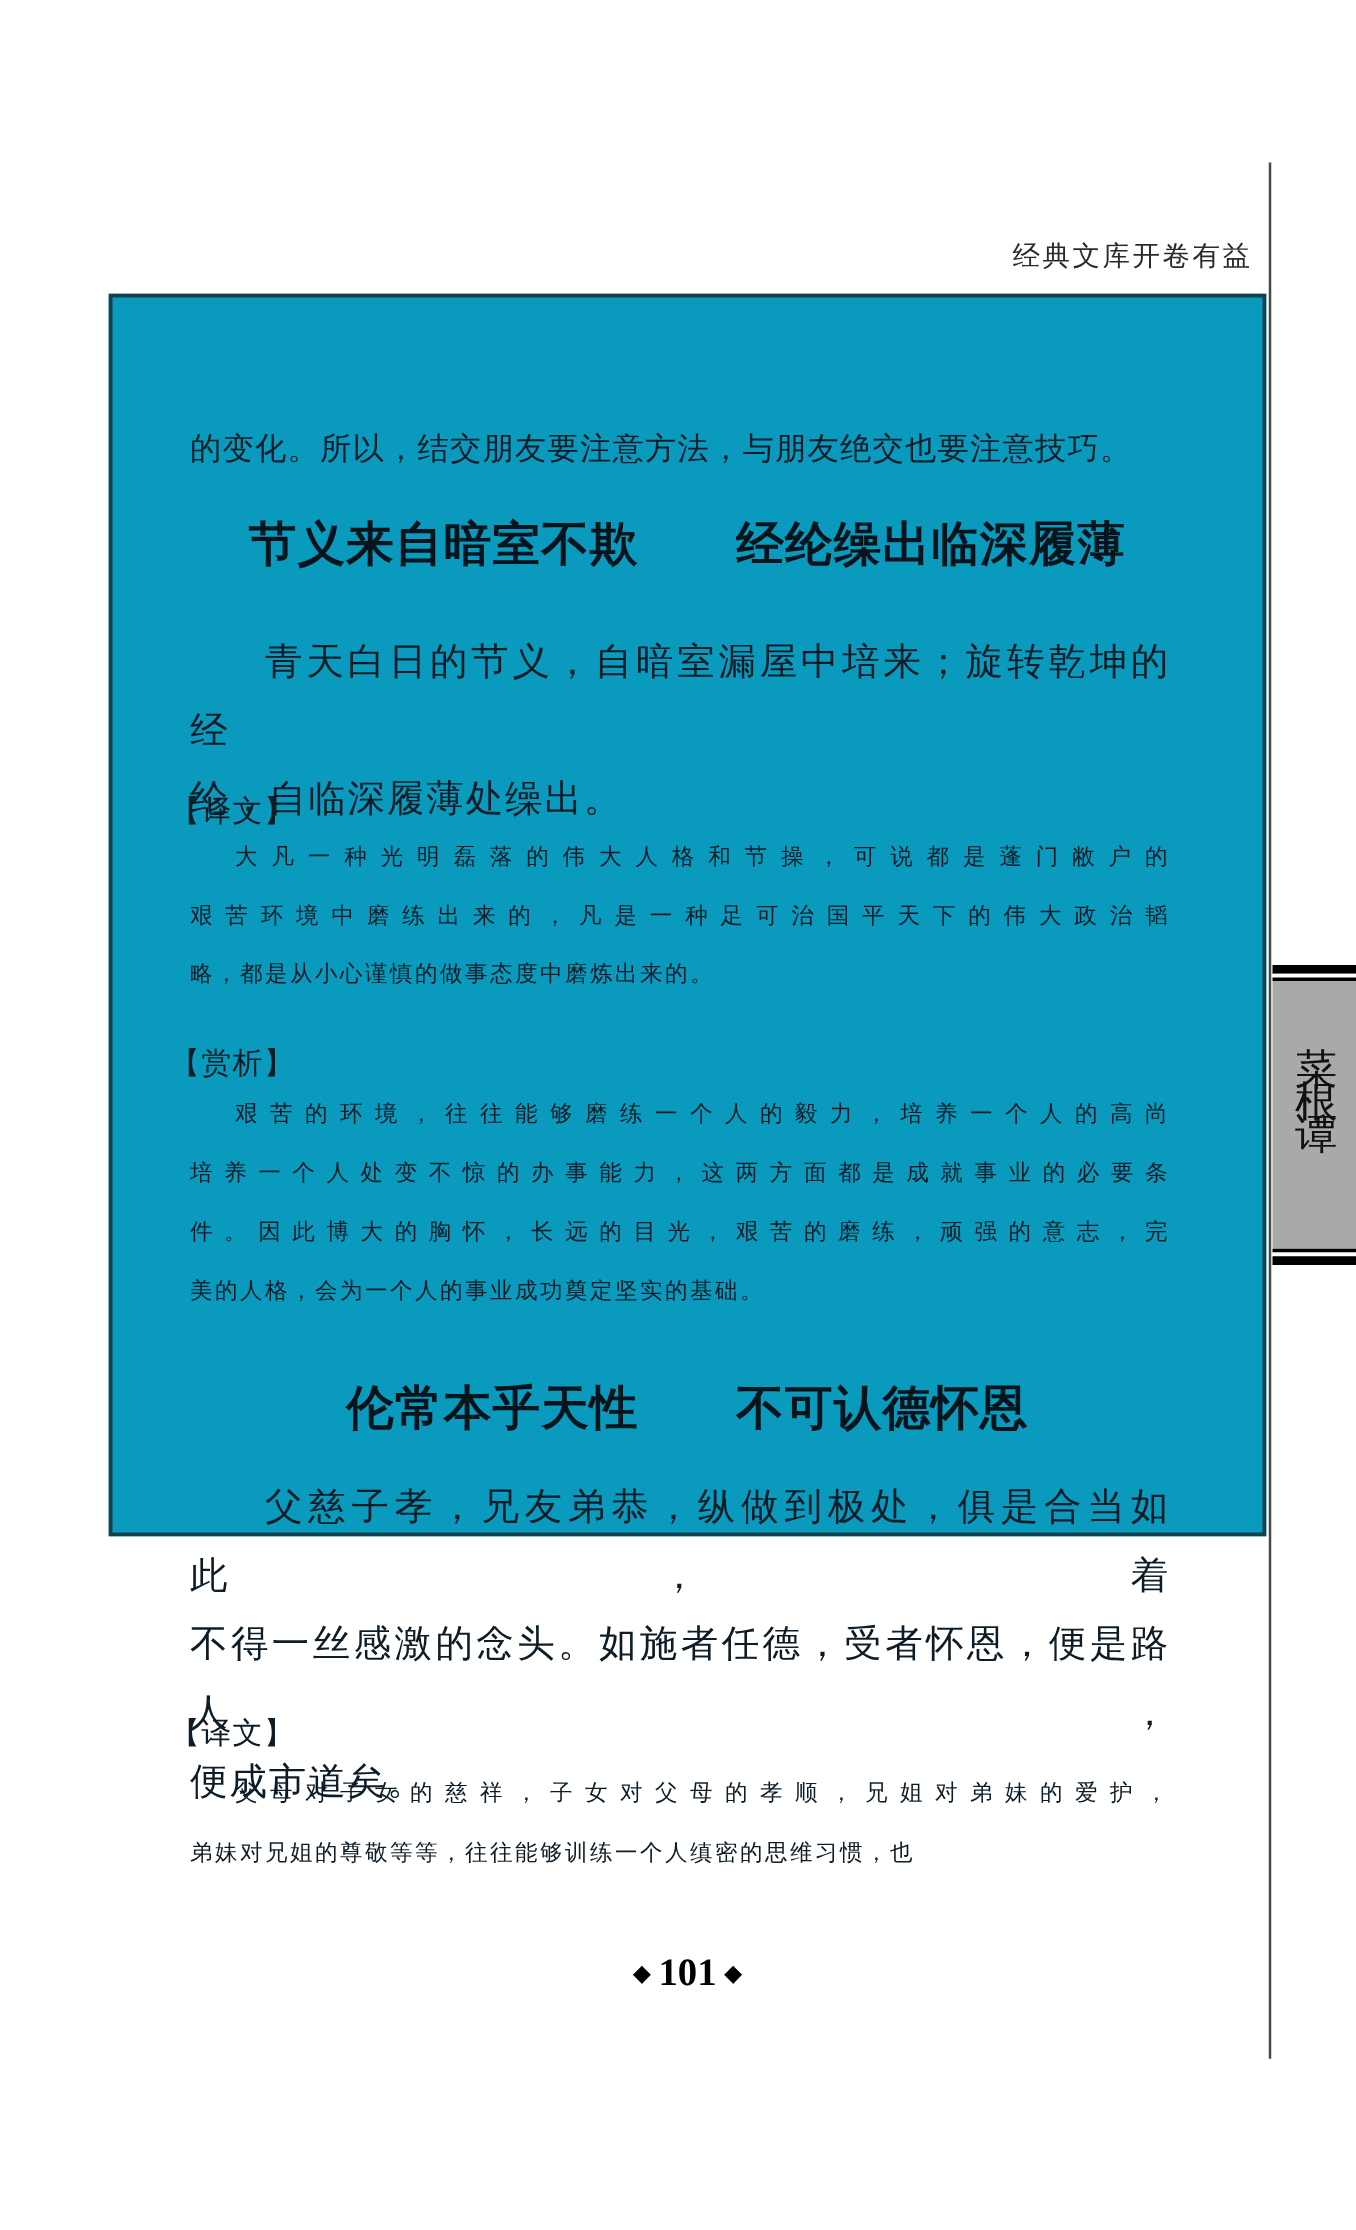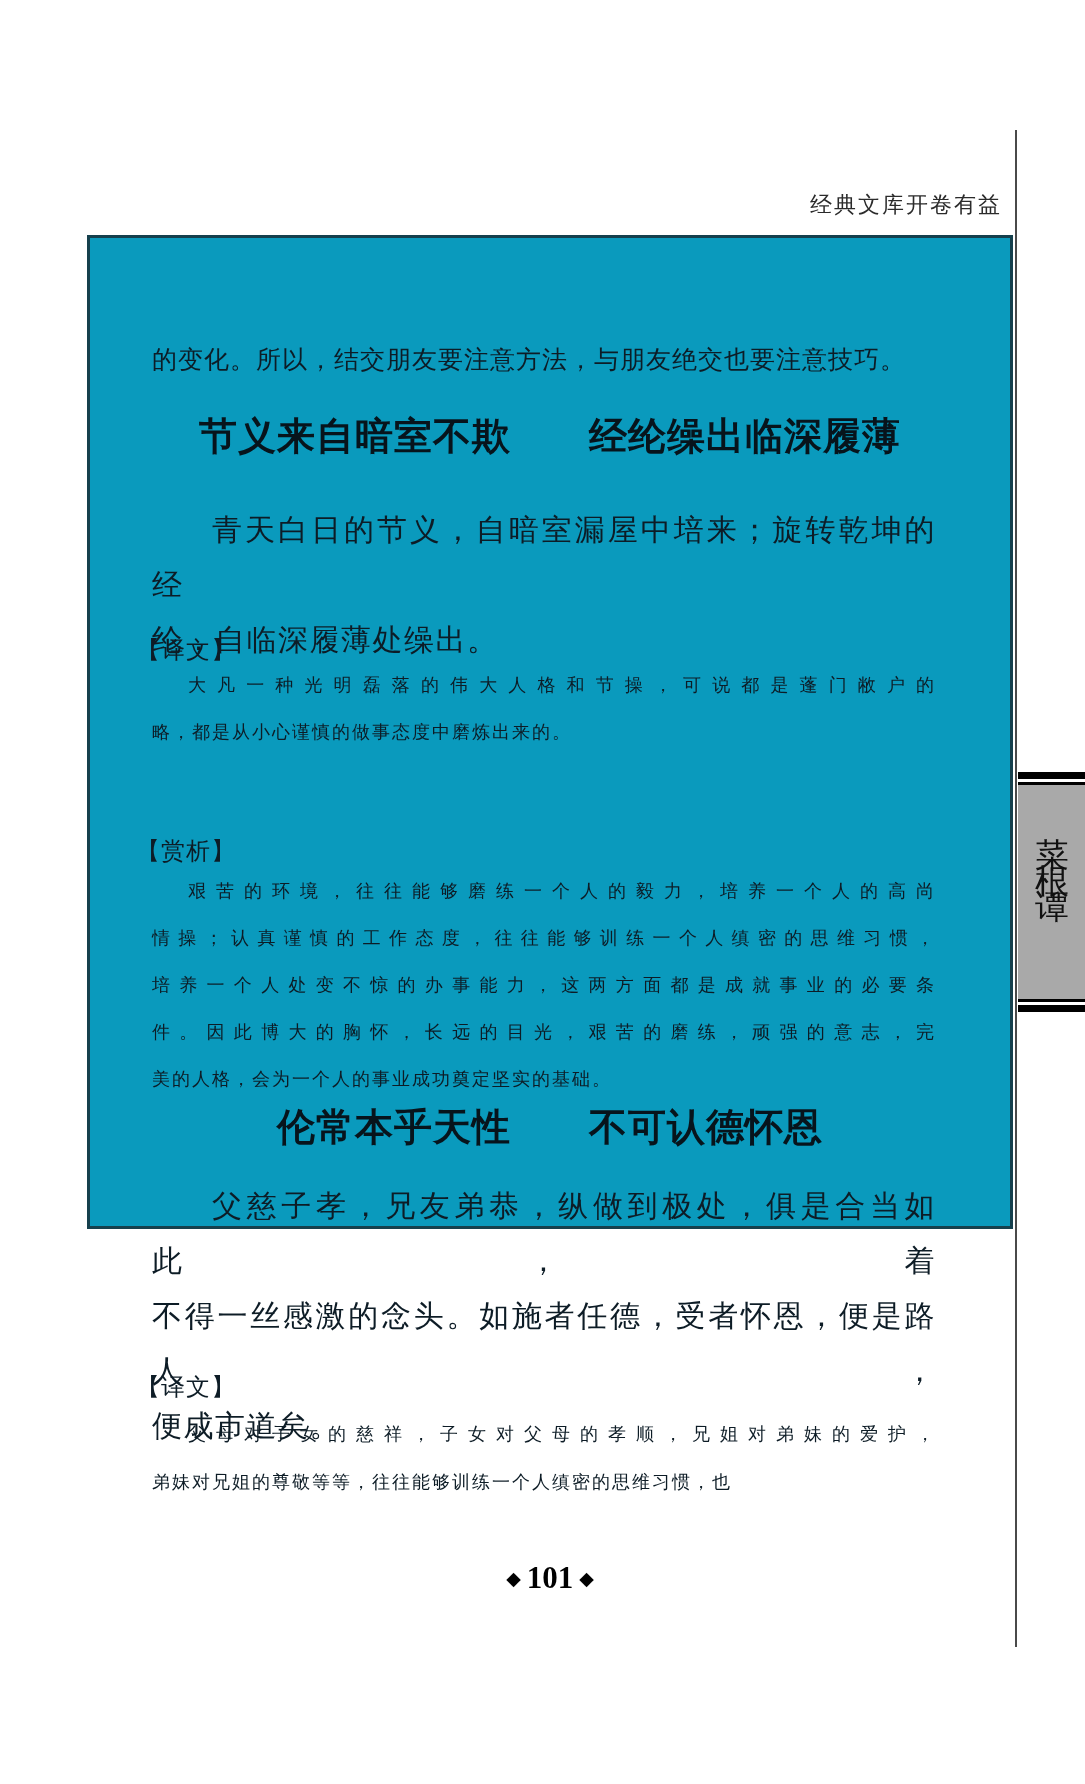--- a/index.html
+++ b/index.html
@@ -91,28 +91,28 @@
 
   <div class="block quote" style="top:264px">
     <div class="line indent">青天白日的节义，自暗室漏屋中培来；旋转乾坤的经</div>
     <div class="line line-last">纶，自临深履薄处缲出。</div>
   </div>
 
   <div class="block label" style="top:391px">【译文】</div>
 
   <div class="block kai" style="top:424px">
     <div class="line indent">大凡一种光明磊落的伟大人格和节操，可说都是蓬门敝户的</div>
+    <div class="line">艰苦环境中磨练出来的，凡是一种足可治国平天下的伟大政治韬</div>
     <div class="line line-last">略，都是从小心谨慎的做事态度中磨炼出来的。</div>
   </div>
 
   <div class="block label" style="top:592px">【赏析】</div>
 
   <div class="block kai" style="top:630px">
     <div class="line indent">艰苦的环境，往往能够磨练一个人的毅力，培养一个人的高尚</div>
-    <div class="line">情操；认真谨慎的工作态度，往往能够训练一个人缜密的思维习惯，</div>
     <div class="line">培养一个人处变不惊的办事能力，这两方面都是成就事业的必要条</div>
     <div class="line">件。因此博大的胸怀，长远的目光，艰苦的磨练，顽强的意志，完</div>
     <div class="line line-last">美的人格，会为一个人的事业成功奠定坚实的基础。</div>
   </div>
 
   <h2 class="block title" style="top:862px;margin:0">伦常本乎天性　　不可认德怀恩</h2>
 
   <div class="block quote" style="top:940px">
     <div class="line indent">父慈子孝，兄友弟恭，纵做到极处，俱是合当如此，着</div>
     <div class="line">不得一丝感激的念头。如施者任德，受者怀恩，便是路人，</div>

